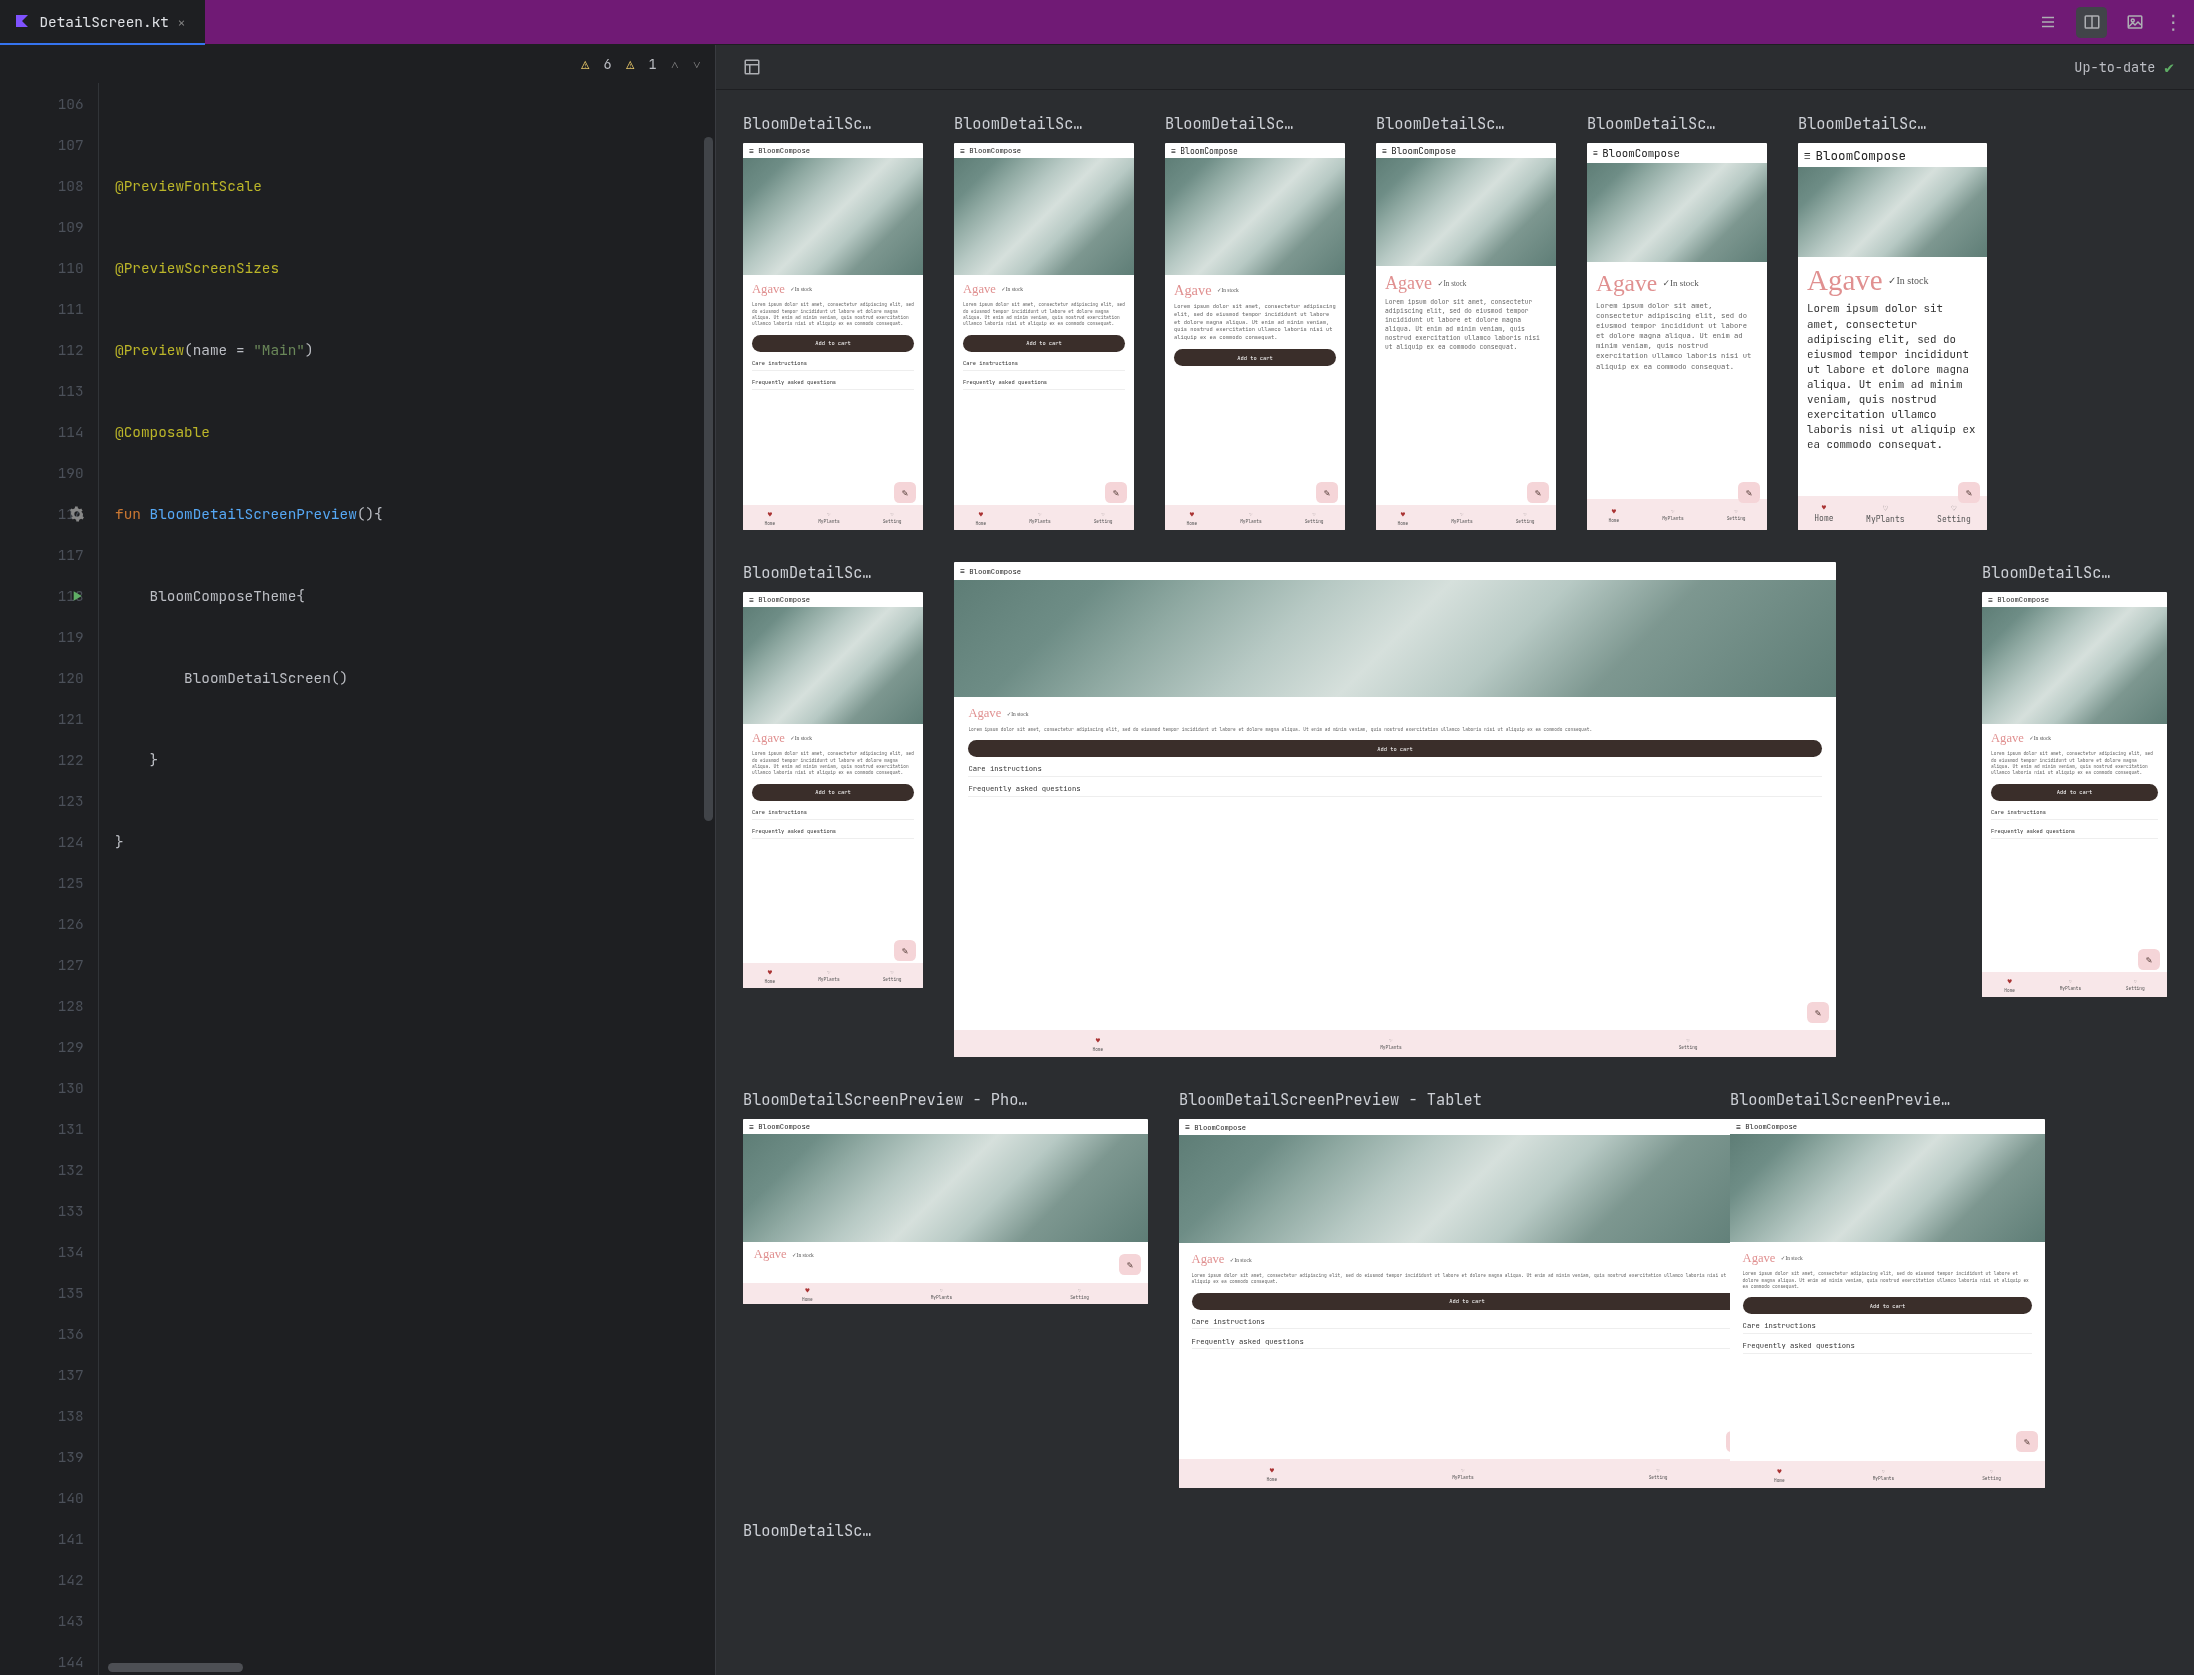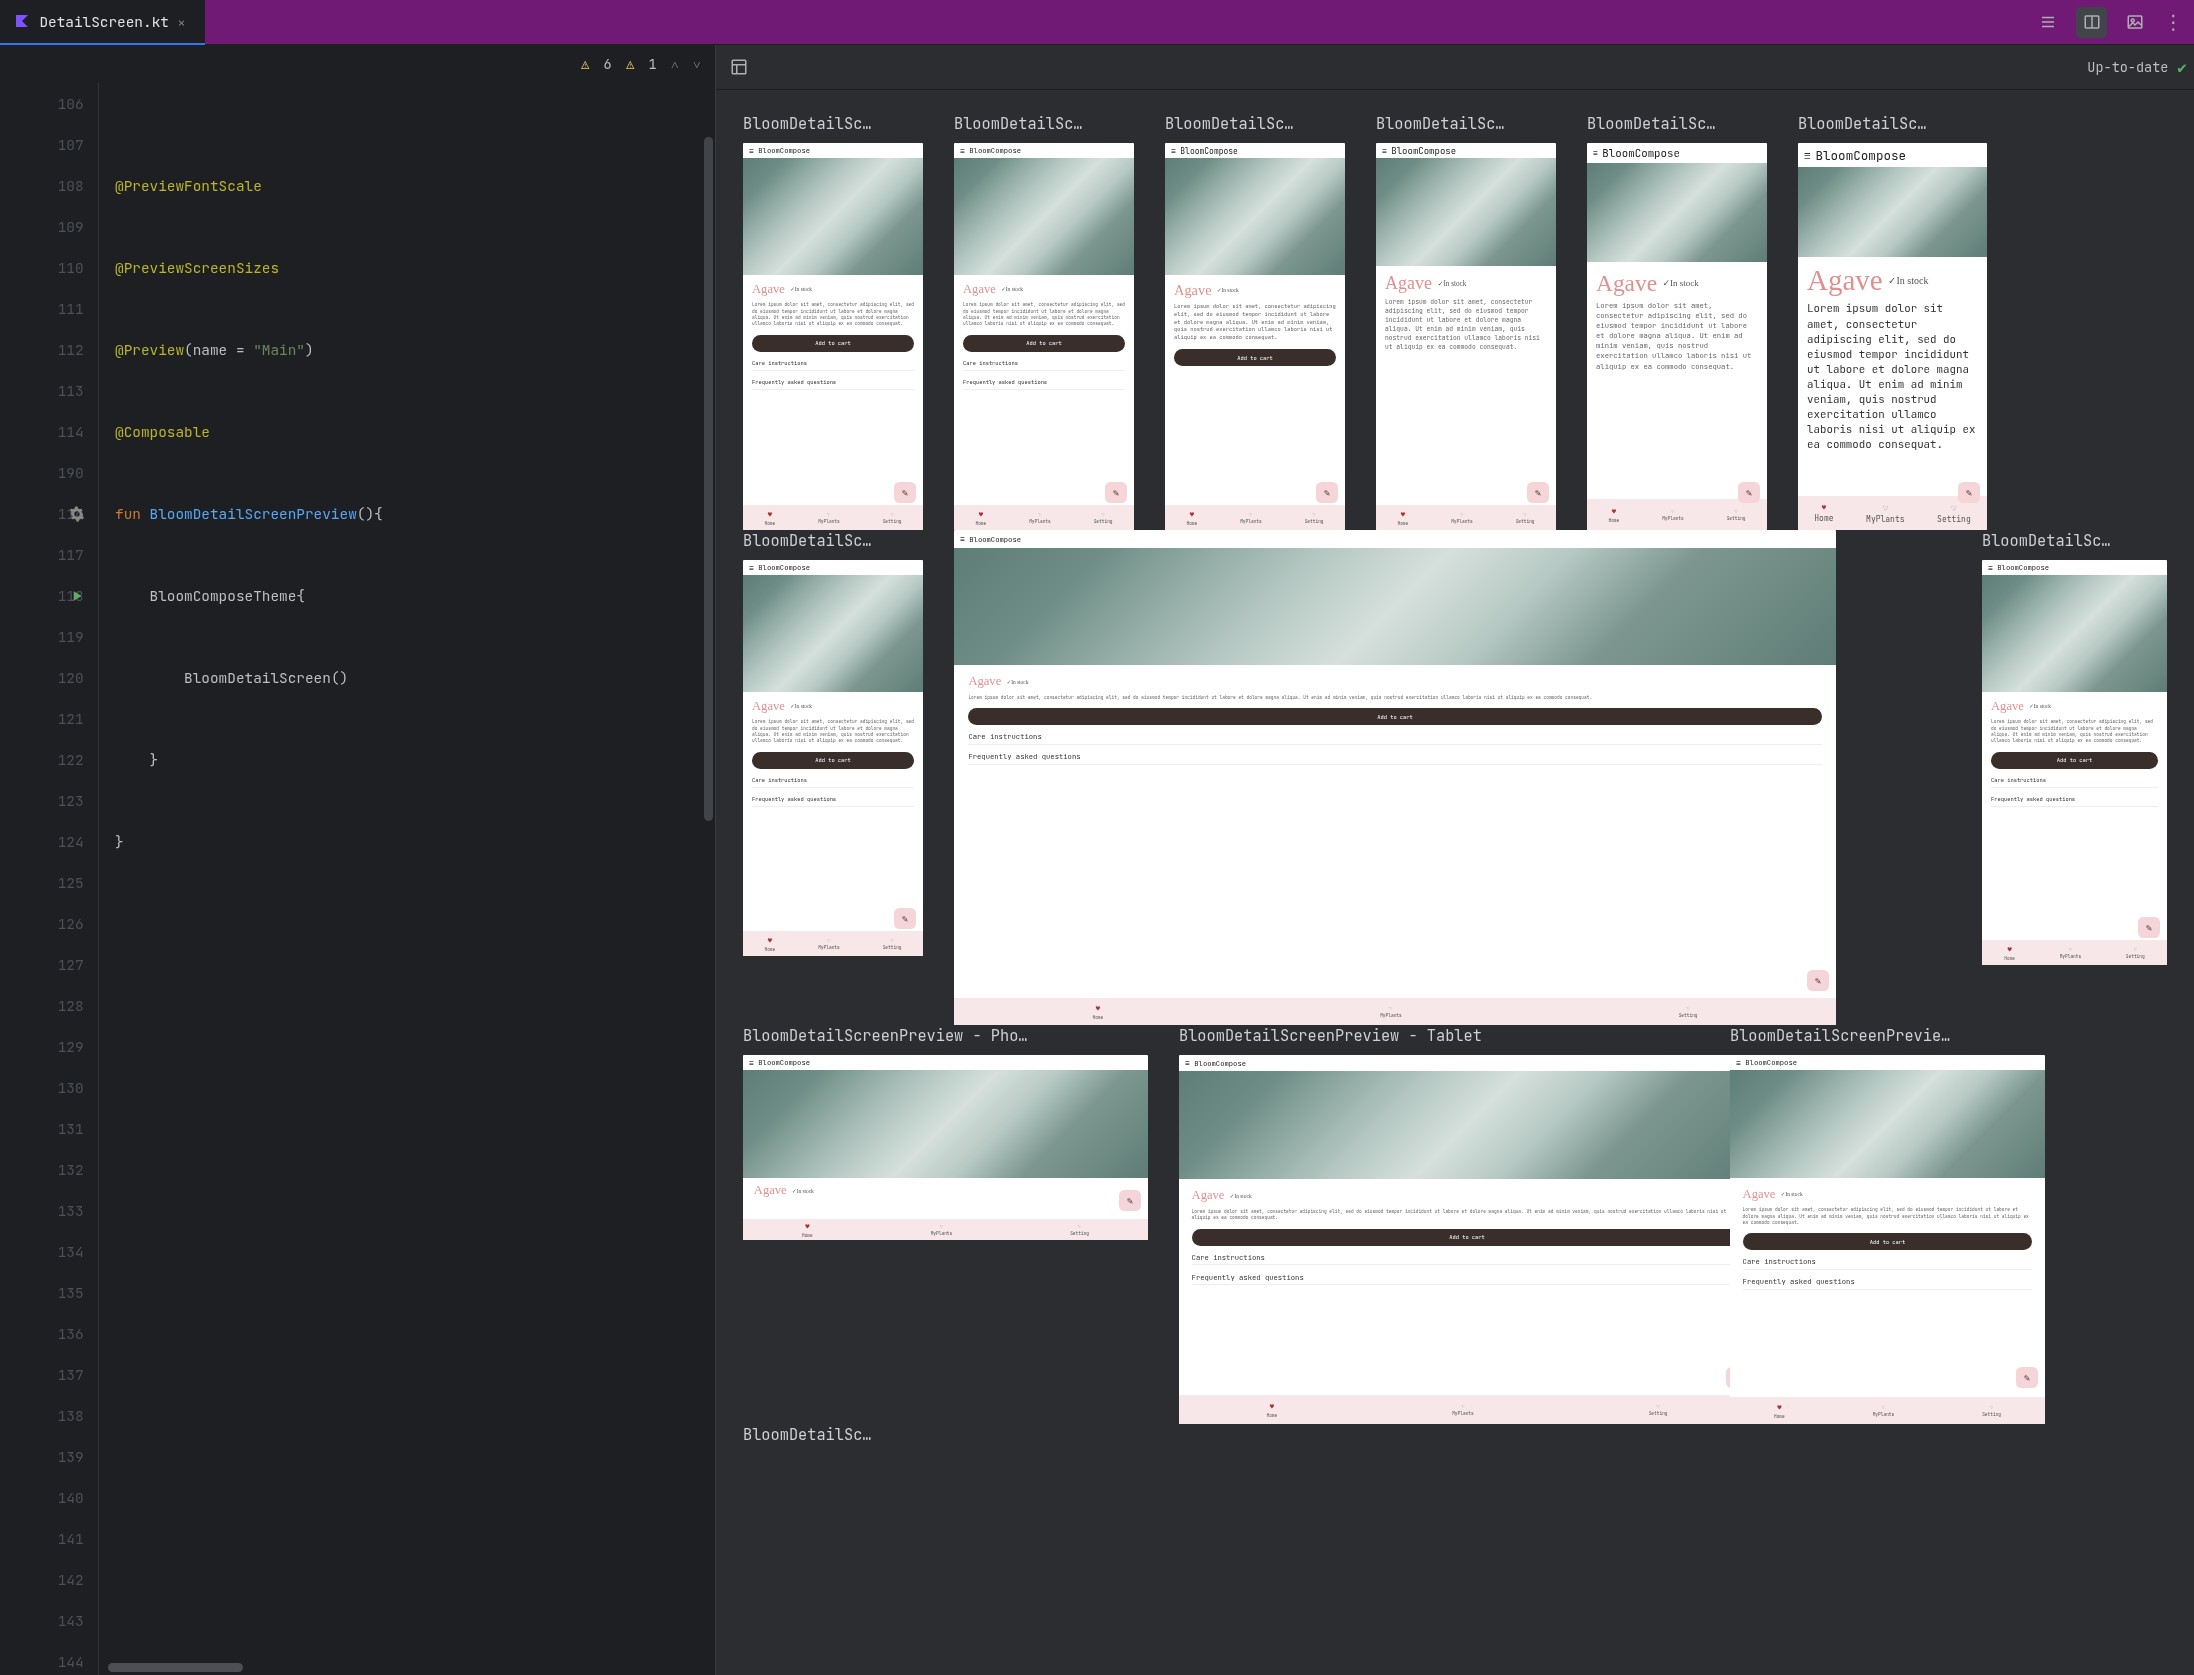--- a/index.html
+++ b/index.html
@@ -27,26 +27,26 @@
 .lines{flex:1;padding:0 0 0 16px;font-size:14.4px;line-height:41px;white-space:pre}
 .t-ann{color:#bbb529}
 .t-str{color:#6a8759}
 .t-kw{color:#cc7832}
 .t-fn{color:#56a8f5}
 .t-id{color:#bcbec4}
 .t-call{color:#bcbec4}
 .hscroll{position:absolute;bottom:3.6px;left:108px;width:135px;height:9px;background:#4d4f54;border-radius:4.5px}
 .vscroll{position:absolute;right:1.8px;top:54px;width:9px;height:684px;background:#414449;border-radius:4.5px}
 .preview{flex:1;display:flex;flex-direction:column;background:#2b2d30}
-.ptop{height:45px;display:flex;align-items:center;justify-content:space-between;padding:0 7px;border-bottom:0.9px solid #1e1f22}
+.ptop{height:45px;display:flex;align-items:center;justify-content:space-between;padding:0 20px;border-bottom:0.9px solid #1e1f22}
 .ptop-left{display:flex;align-items:center}
 .status{display:flex;align-items:center;gap:9px;color:#bcbec4;font-size:13.5px}
 .check{color:#5fad65;font-size:16px}
 .pbody{flex:1;overflow:auto;padding:23.4px 27px}
-.prow{display:flex;gap:31px;align-items:flex-start;flex-wrap:wrap}
+.prow{display:flex;gap:31px;margin-bottom:32px;align-items:flex-start;flex-wrap:wrap}
 .pi{display:flex;flex-direction:column;gap:9px}
 .plabel{color:#cdd0d6;font-size:15.3px;white-space:nowrap;overflow:hidden;text-overflow:ellipsis}
 .card{background:#fff;display:flex;flex-direction:column;overflow:hidden;border-radius:0.9px}
 .ctop{height:14.4px;display:flex;align-items:center;padding:0 5.4px;gap:4.5px}
 .hmenu{font-size:9px;color:#333}
 .cttl{font-size:7.2px;color:#222}
 .hero{background:linear-gradient(135deg,#5e7d76 0%,#6e8d86 15%,#8fa9a2 25%,#b7c9c4 38%,#d6e0dc 50%,#b7c9c4 62%,#7d9790 75%,#5e7d76 100%);flex-shrink:0}
 .cbody{padding:7.2px 9px;display:flex;flex-direction:column;gap:4.5px;flex:1}
 .pttl{color:#e09090;font-size:12.6px;font-weight:400;font-family:serif;display:flex;align-items:center;gap:5.4px}
 .stk{font-size:5.4px;color:#555}

